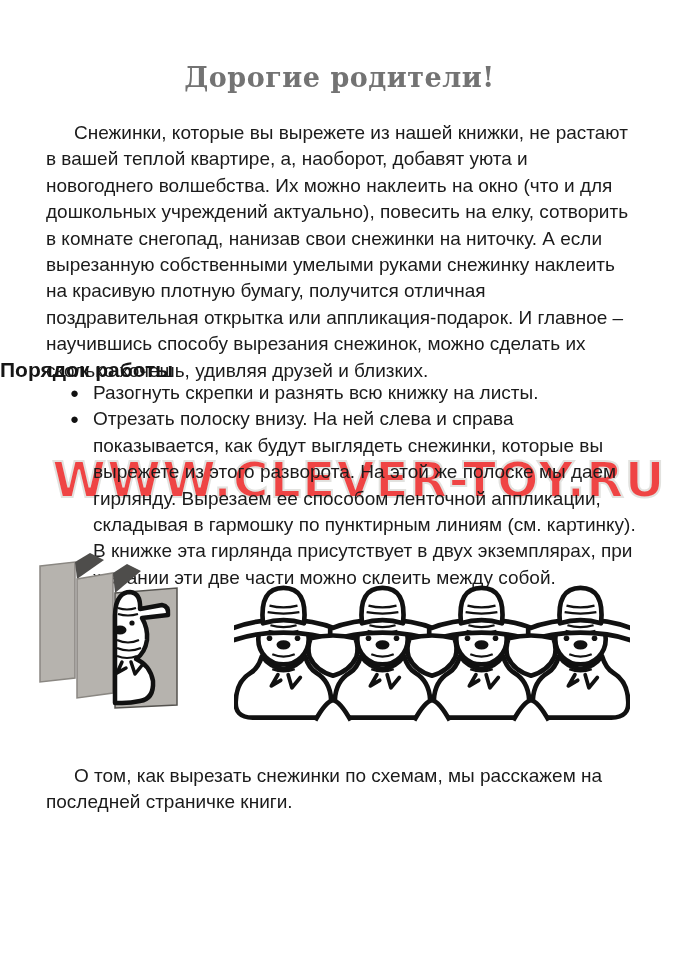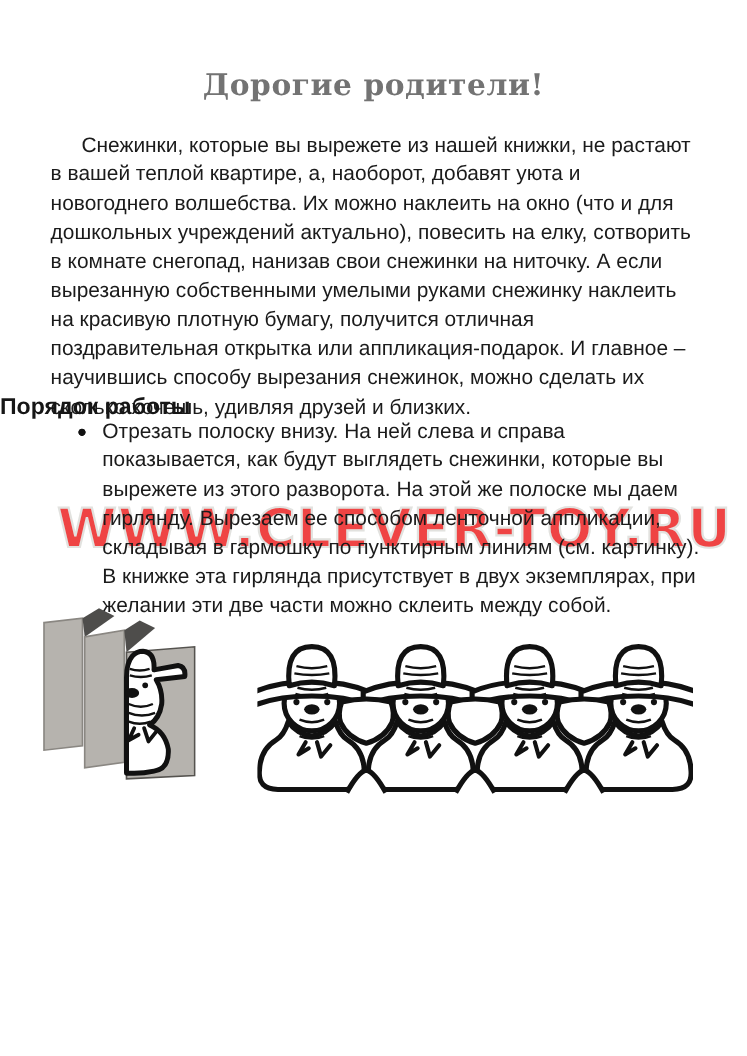--- a/index.html
+++ b/index.html
@@ -55,28 +55,30 @@
 
   <div class="intro body-text">
     <p>Снежинки, которые вы вырежете из нашей книжки, не растают в вашей теплой квартире, а, наоборот, добавят уюта и новогоднего волшебства. Их можно наклеить на окно (что и для дошкольных учреждений актуально), повесить на елку, сотворить в комнате снегопад, нанизав свои снежинки на ниточку. А если вырезанную собственными умелыми руками снежинку наклеить на красивую плотную бумагу, получится отличная поздравительная открытка или аппликация-подарок. И главное – научившись способу вырезания снежинок, можно сделать их сколько хочешь, удивляя друзей и близких.</p>
   </div>
 
   <h2 class="section-heading">Порядок работы</h2>
 
   <div class="bullet-list body-text">
     <div class="bullet-item">
       <span class="bullet-marker">●</span>
+      <span>Разогнуть скрепки и разнять всю книжку на листы.</span>
     </div>
     <div class="bullet-item">
       <span class="bullet-marker">●</span>
       <span>Отрезать полоску внизу. На ней слева и справа показывается, как будут выглядеть снежинки, которые вы вырежете из этого разворота. На этой же полоске мы даем гирлянду. Вырезаем ее способом ленточной аппликации, складывая в гармошку по пунктирным линиям (см. картинку). В книжке эта гирлянда присутствует в двух экземплярах, при желании эти две части можно склеить между собой.</span>
     </div>
   </div>
 
   <div class="outro body-text">
+    <p>О том, как вырезать снежинки по схемам, мы расскажем на последней страничке книги.</p>
   </div>
 
 </div>
 
 <svg class="svg-folded illustration" width="140" height="158" viewBox="0 0 140 158" xmlns="http://www.w3.org/2000/svg">
 
   <polygon points="2,14 37,10 37,126 2,130" stroke="#8a8782" stroke-width="1.5" fill="#b6b3ae"></polygon>
 
   <polygon points="37,10 52,1 66,8 39,27" fill="#4e4d4b"></polygon>
 

